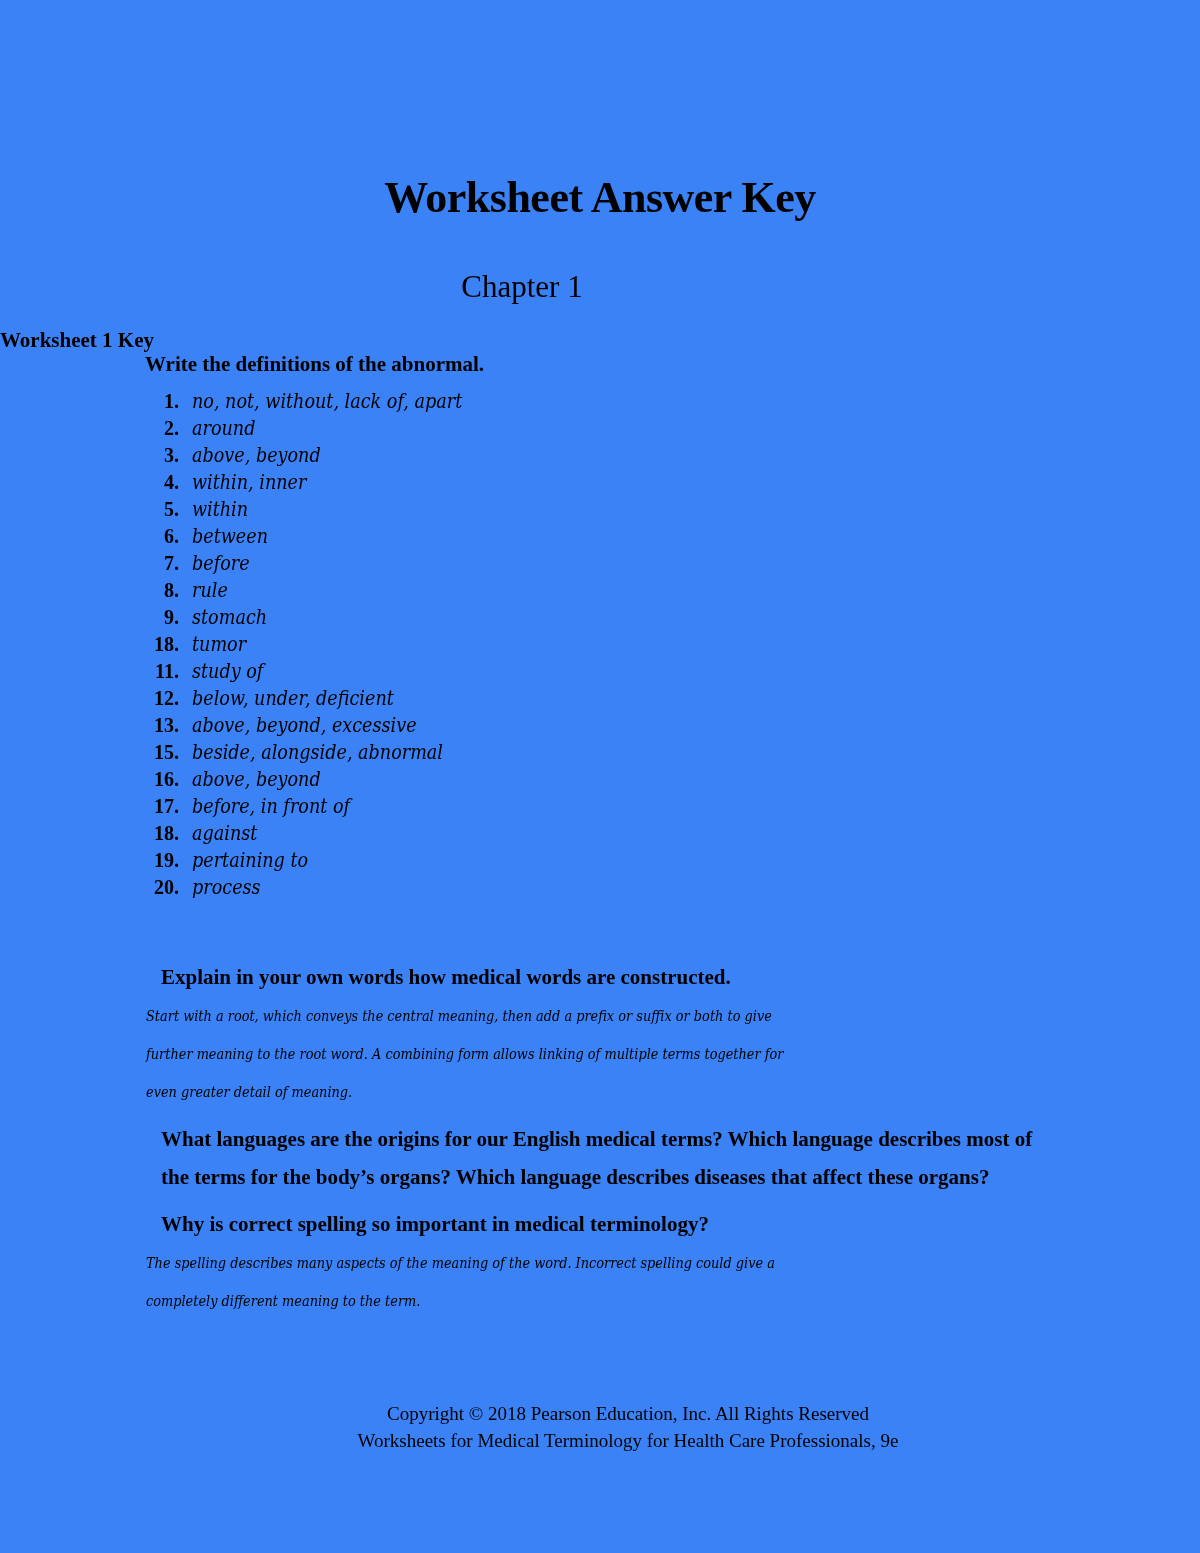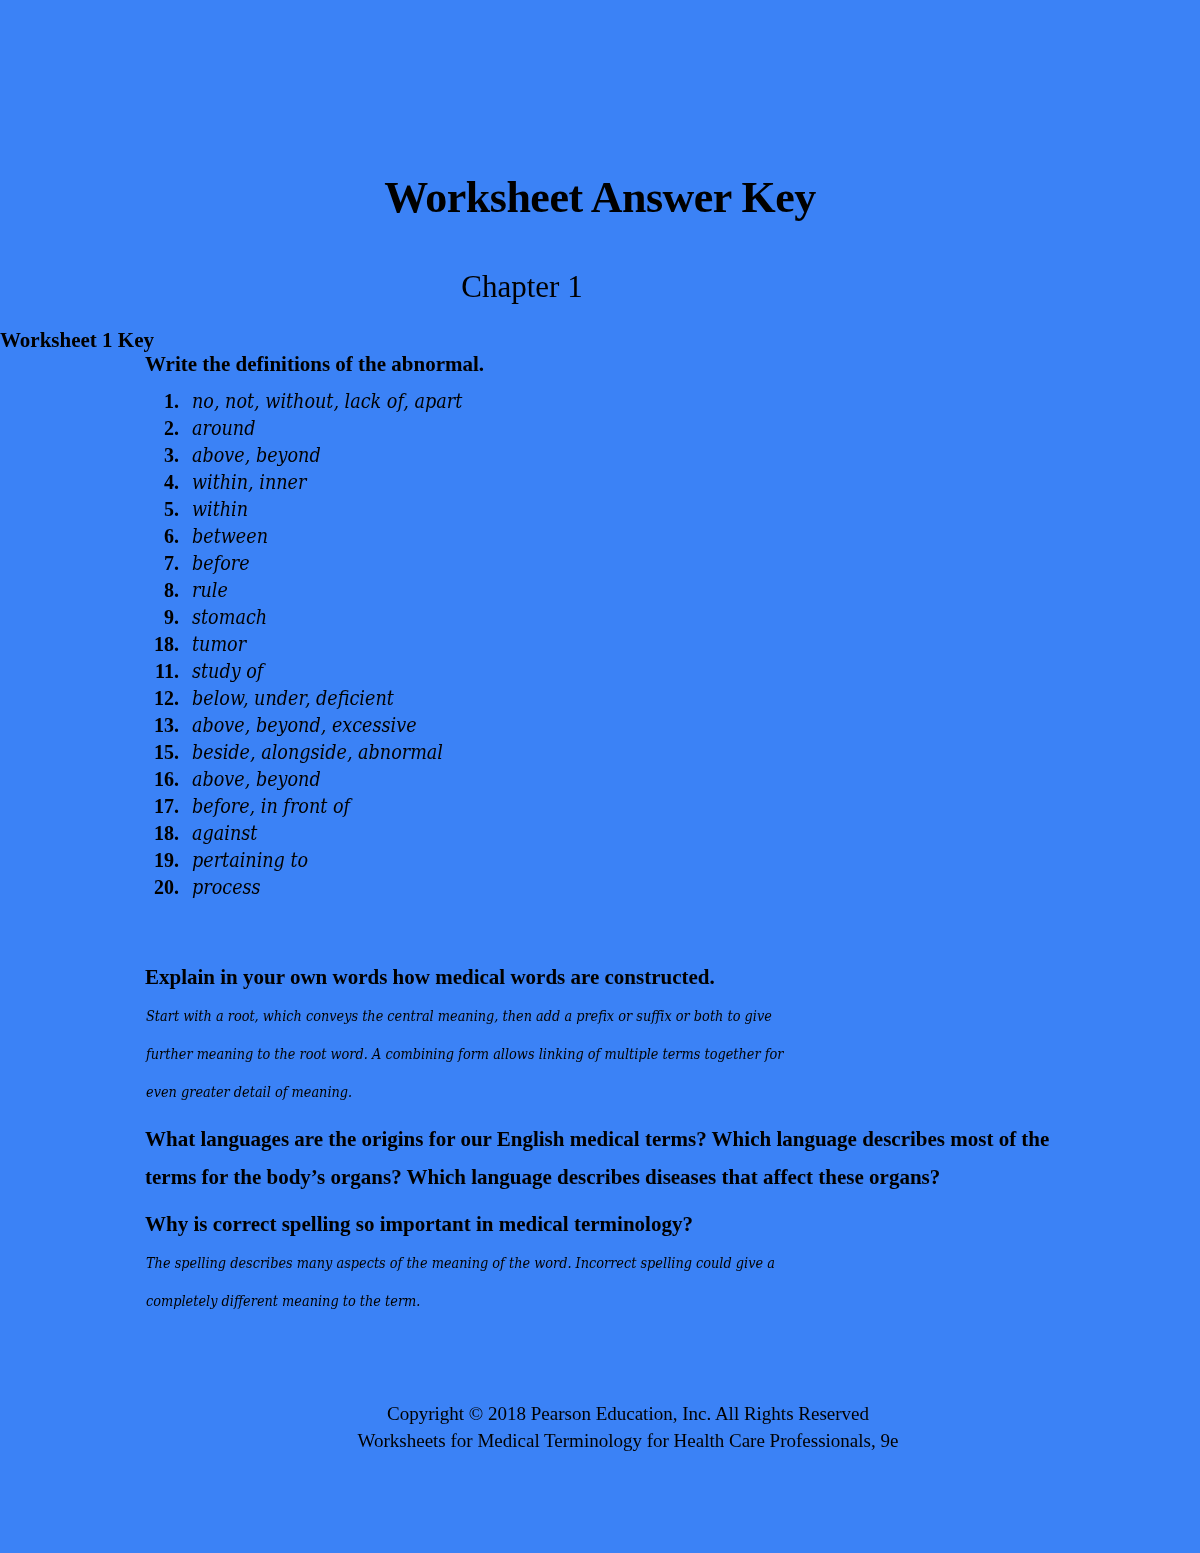--- a/index.html
+++ b/index.html
@@ -110,21 +110,21 @@
 
   
   .qa-block { margin: 0; }
   .qa-block.first-qa { margin-top: 57px; }
   .qa-block.later-qa { margin-top: 9px; }
 
   .question {
     font-size: 21px;
     font-weight: bold;
     line-height: 38px;
-    margin: 0 0 0 0;
+    margin: 0 0 0 16px;
     max-width: 920px;
   }
   .question.spaced-lines {
     line-height: 38px;
   }
 
   .answer {
     font-size: 15px;
     font-style: italic;
     font-family: "DejaVu Serif", "Liberation Serif", serif;

